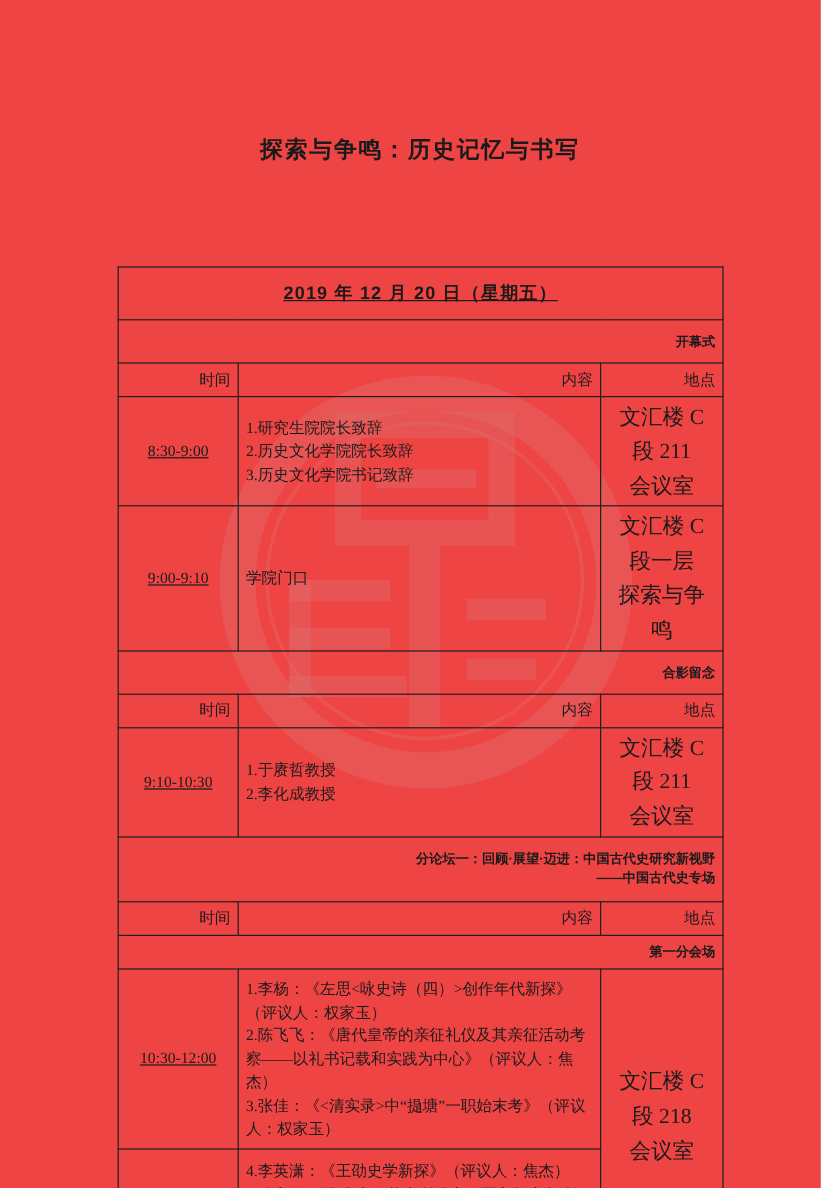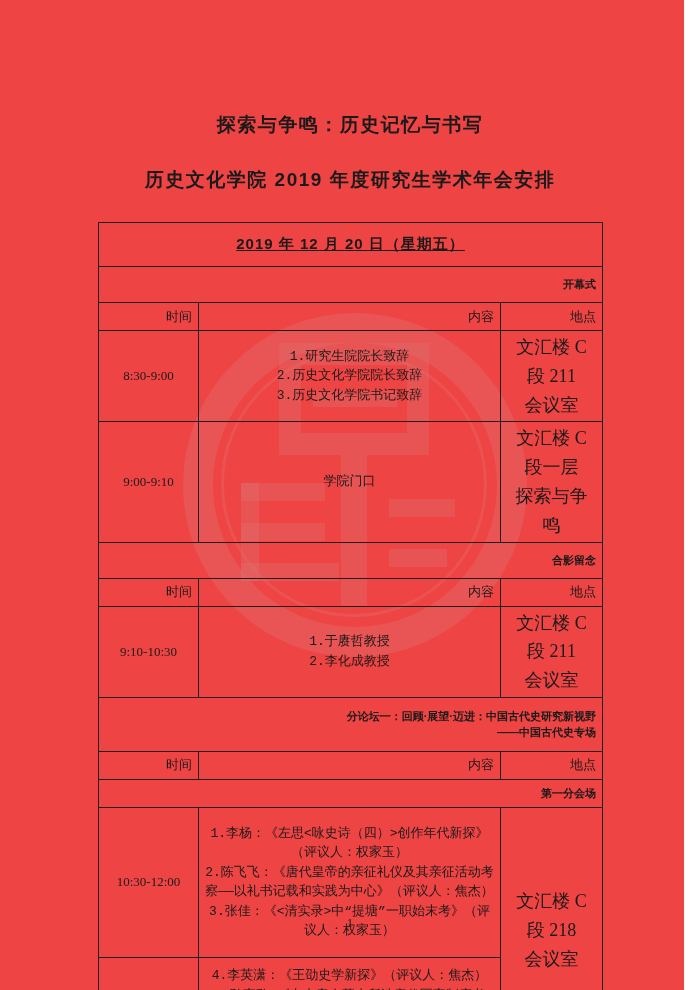--- a/index.html
+++ b/index.html
@@ -44,35 +44,35 @@
     position:absolute;left:98px;top:222px;width:504px;
     border-collapse:collapse;table-layout:fixed;
     font-size:13px;
   }
   table.schedule td{
     border:1.5px solid #1f1f1f;
     vertical-align:middle;
     padding:2px 6px;
     background:transparent;
   }
-  td.c-left{text-align:center;font-family:Liberation Mono, monospace;}
+  td.c-left{text-align:left;}
   td.sect{
     background:#d8d8d8;
     text-align:right;
     font-family:"Liberation Sans","DejaVu Sans",sans-serif;
     font-weight:bold;font-size:11px;
   }
   td.datehead{
     text-align:center;
     font-family:"Liberation Sans","DejaVu Sans",sans-serif;
     font-weight:bold;font-size:15px;letter-spacing:1px;text-decoration:underline;
   }
   td.colhead{text-align:right;font-size:13px;}
   .pre{white-space:pre-line;line-height:1.5;}
-  td.timecell{text-align:center;font-size:13px;}
+  td.timecell{text-align:center;font-size:13px;text-decoration:underline;}
   td.loccell{text-align:center;font-size:18px;line-height:1.6;}
   .page-number{
     position:absolute;left:0;top:916px;width:700px;
     text-align:center;font-size:12px;
   }
 </style>
 </head>
 <body>
 
 <div class="page">
@@ -85,21 +85,20 @@
     <div class="bar g-stem"></div>
     <div class="bar g-e1"></div>
     <div class="bar g-e2"></div>
     <div class="bar g-e3"></div>
     <div class="bar g-ev"></div>
     <div class="bar g-r1"></div>
     <div class="bar g-r2"></div>
   </div>
 
   <div class="doc-title doc-title--1">探索与争鸣：历史记忆与书写</div>
-  <div class="doc-title doc-title--2">历史文化学院 2019 年度研究生学术年会安排</div>
 
   <table class="schedule">
     <colgroup>
       <col style="width:100px">
       <col style="width:302px">
       <col style="width:102px">
     </colgroup>
 
     <tbody>
         <tr style="height:44px">

